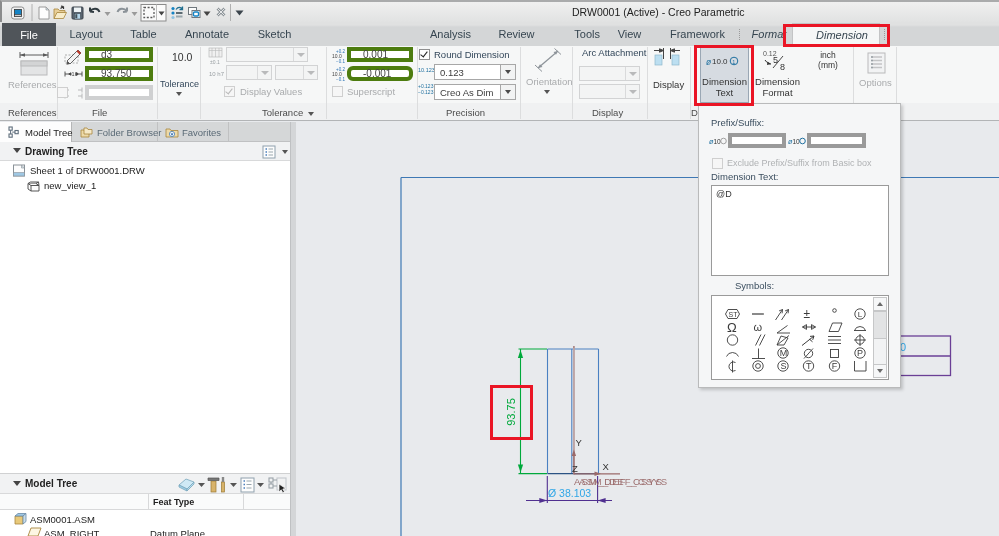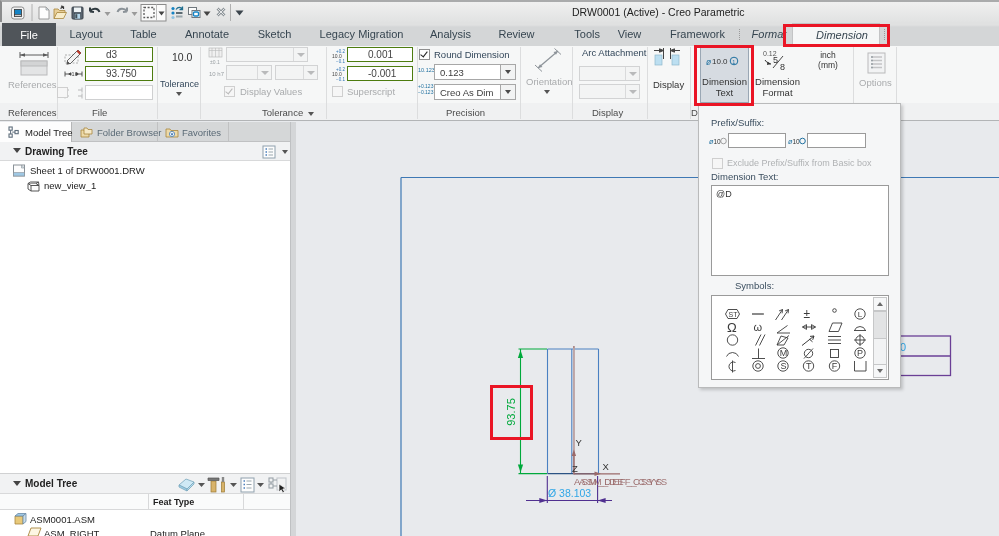--- a/index.html
+++ b/index.html
@@ -1,20 +1,20 @@
 <!DOCTYPE html>
 <html><head>
 <meta charset="utf-8">
 <style>
 * { margin:0; padding:0; box-sizing:border-box; }
 html,body { width:999px; height:536px; overflow:hidden; }
 body { font-family:"Liberation Sans", sans-serif; position:relative; background:#e8eaed; }
 .abs { position:absolute; }
 .rib-sep { position:absolute; width:1px; background:#dcddde; top:1px; height:72px; }
-.inp { position:absolute; background:#fff; border:1px solid #4d7c0f; font-size:10px; color:#444; padding-left:20px; display:flex; align-items:center; }
+.inp { position:absolute; background:#fff; border:4px solid #4d7c0f; font-size:10px; color:#444; padding-left:12px; display:flex; align-items:center; }
 .dd { position:absolute; background:#f3f4f4; border:1px solid #d2d3d4; }
 .dd .arr { position:absolute; right:0; top:0; bottom:0; width:14px; border-left:1px solid #d9dadb; display:flex; align-items:center; justify-content:center; }
 .dd .arr:after { content:""; width:0; height:0; border-left:4px solid transparent; border-right:4px solid transparent; border-top:4px solid #b9babb; }
 .combo { position:absolute; background:#fff; border:1px solid #a7a7a7; font-size:9.5px; color:#3c3c3c; }
 .combo .txt{ position:absolute; left:5px; top:1px; bottom:0; display:flex; align-items:center; }
 .combo .arr { position:absolute; right:0; top:0; bottom:0; width:15px; border-left:1px solid #a7a7a7; background:#f2f3f3; display:flex; align-items:center; justify-content:center; }
 .combo .arr:after { content:""; width:0; height:0; border-left:3.5px solid transparent; border-right:3.5px solid transparent; border-top:4px solid #4a4a4a; }
 .cb { position:absolute; width:11px; height:11px; background:#fff; border:1px solid #8f8f8f; }
 .cb.dis { border-color:#cfcfcf; background:#f6f6f6; }
 .cb.chk:after { content:""; position:absolute; left:2px; top:0px; width:3px; height:6px; border-right:1.6px solid #222; border-bottom:1.6px solid #222; transform:rotate(38deg); }
@@ -80,21 +80,20 @@
 </div>
 <div class="abs" style="left:572px;top:6px;font-size:10.5px;color:#222;">DRW0001 (Active) - Creo Parametric</div>
 
 <div class="abs" style="left:0;top:22px;width:999px;height:24px;background:linear-gradient(#e0e1e1 0px,#e0e1e1 3px,#d4d6d7 5px,#d4d6d7 100%);"></div>
 <div class="abs" id="tabs" style="left:0;top:22px;width:999px;height:24px;font-size:11px;color:#364550;">
   <div class="abs" style="left:2px;top:1px;width:54px;height:23px;background:#50555a;color:#fff;display:flex;align-items:center;justify-content:center;">File</div>
   <div class="abs" style="left:60px;top:0;width:52px;height:24px;text-align:center;line-height:24px;">Layout</div>
   <div class="abs" style="left:117px;top:0;width:53px;height:24px;text-align:center;line-height:24px;">Table</div>
   <div class="abs" style="left:174px;top:0;width:66px;height:24px;text-align:center;line-height:24px;">Annotate</div>
   <div class="abs" style="left:245px;top:0;width:59px;height:24px;text-align:center;line-height:24px;">Sketch</div>
-  <div class="abs" style="left:308px;top:0;width:107px;height:24px;text-align:center;line-height:24px;">Legacy Migration</div>
   <div class="abs" style="left:419px;top:0;width:63px;height:24px;text-align:center;line-height:24px;">Analysis</div>
   <div class="abs" style="left:486px;top:0;width:61px;height:24px;text-align:center;line-height:24px;">Review</div>
   <div class="abs" style="left:551px;top:0;width:49px;height:24px;text-align:right;line-height:24px;">Tools</div>
   <div class="abs" style="left:604px;top:0;width:51px;height:24px;text-align:center;line-height:24px;">View</div>
   <div class="abs" style="left:659px;top:0;width:77px;height:24px;text-align:center;line-height:24px;">Framework</div>
   <div class="abs" style="left:739px;top:7px;width:2px;height:11px;border-left:1px dotted #9a9a9a;"></div>
   <div class="abs" style="left:741px;top:0;width:56px;height:24px;text-align:center;line-height:24px;font-style:italic;">Format</div>
   <div class="abs" style="left:806px;top:7px;width:2px;height:11px;border-left:1px dotted #9a9a9a;"></div>
   <div class="abs" style="left:792px;top:1px;width:88px;height:23px;background:#f6f7f7;border:1px solid #c3c4c5;border-bottom:none;text-align:center;line-height:22px;font-style:italic;text-indent:12px;">Dimension</div>
   <div class="abs" style="left:884px;top:7px;width:2px;height:11px;border-left:1px dotted #9a9a9a;"></div>
@@ -170,21 +169,21 @@
   <div class="dis-lbl" style="left:240px;top:40px;">Display Values</div>
   <svg class="abs" style="left:332px;top:2px;" width="14" height="34" viewBox="0 0 14 34">
     <text x="4" y="5" font-size="4.5" fill="#2e75b6" font-family="Liberation Sans">+0.2</text>
     <text x="0" y="10" font-size="5" fill="#444" font-family="Liberation Sans">10.0</text>
     <text x="4" y="15" font-size="4.5" fill="#2e75b6" font-family="Liberation Sans">−0.1</text>
     <text x="4" y="23" font-size="4.5" fill="#2e75b6" font-family="Liberation Sans">+0.2</text>
     <text x="0" y="28" font-size="5" fill="#444" font-family="Liberation Sans">10.0</text>
     <text x="4" y="33" font-size="4.5" fill="#2e75b6" font-family="Liberation Sans">−0.1</text>
   </svg>
   <div class="inp" style="left:347px;top:1px;width:66px;height:15px;">0.001</div>
-  <div class="inp" style="left:347px;top:20px;width:66px;height:15px;">-0.001</div>
+  <div class="inp" style="left:347px;top:20px;width:66px;height:15px;border-radius:6px;">-0.001</div>
   <div class="cb dis" style="left:332px;top:40px;"></div>
   <div class="dis-lbl" style="left:347px;top:40px;">Superscript</div>
   <div class="glbl" style="left:262px;top:61px;">Tolerance <span style="display:inline-block;width:0;height:0;border-left:3.5px solid transparent;border-right:3.5px solid transparent;border-top:4px solid #555;margin-left:2px;"></span></div>
 
   <div class="cb chk" style="left:419px;top:3px;"></div>
   <div class="lbl" style="left:434px;top:3px;">Round Dimension</div>
   <svg class="abs" style="left:418px;top:19px;" width="17" height="36" viewBox="0 0 17 36">
     <text x="0" y="7" font-size="5.5" fill="#1e6f9f" font-family="Liberation Sans">10.123</text>
     <text x="0" y="23" font-size="5" fill="#1e6f9f" font-family="Liberation Sans">+0.123</text>
     <text x="0" y="29" font-size="5" fill="#1e6f9f" font-family="Liberation Sans">−0.123</text>

